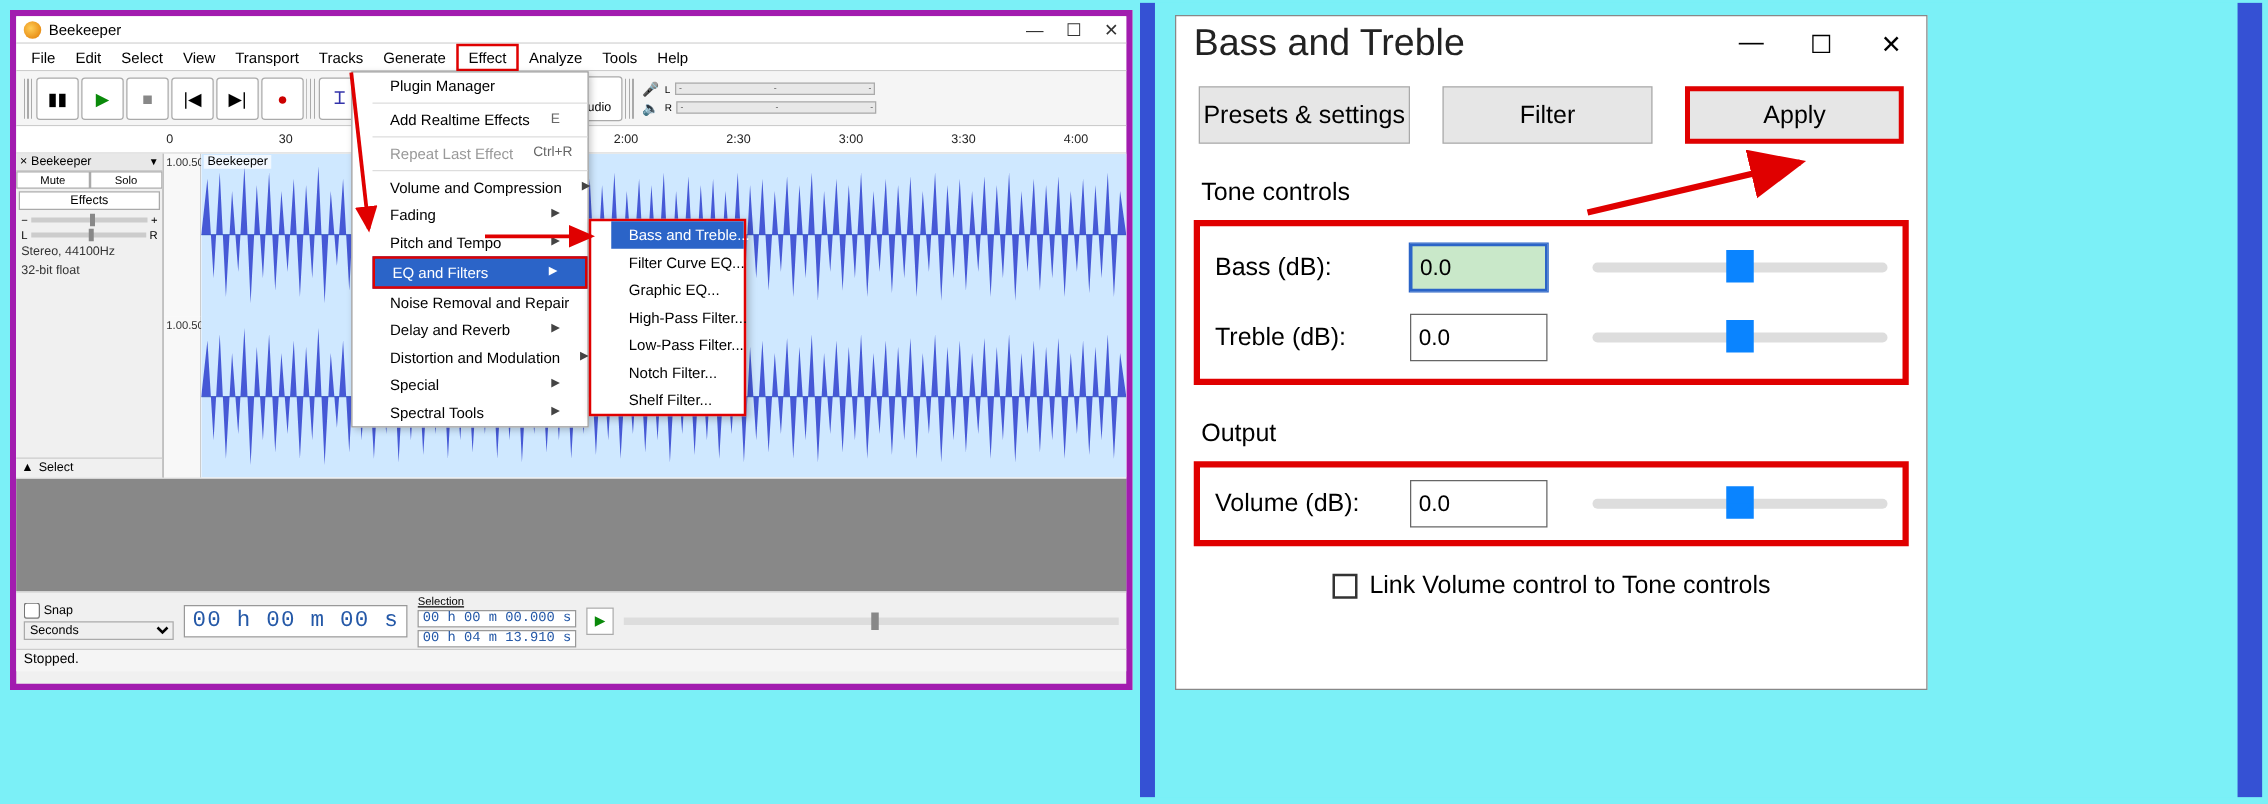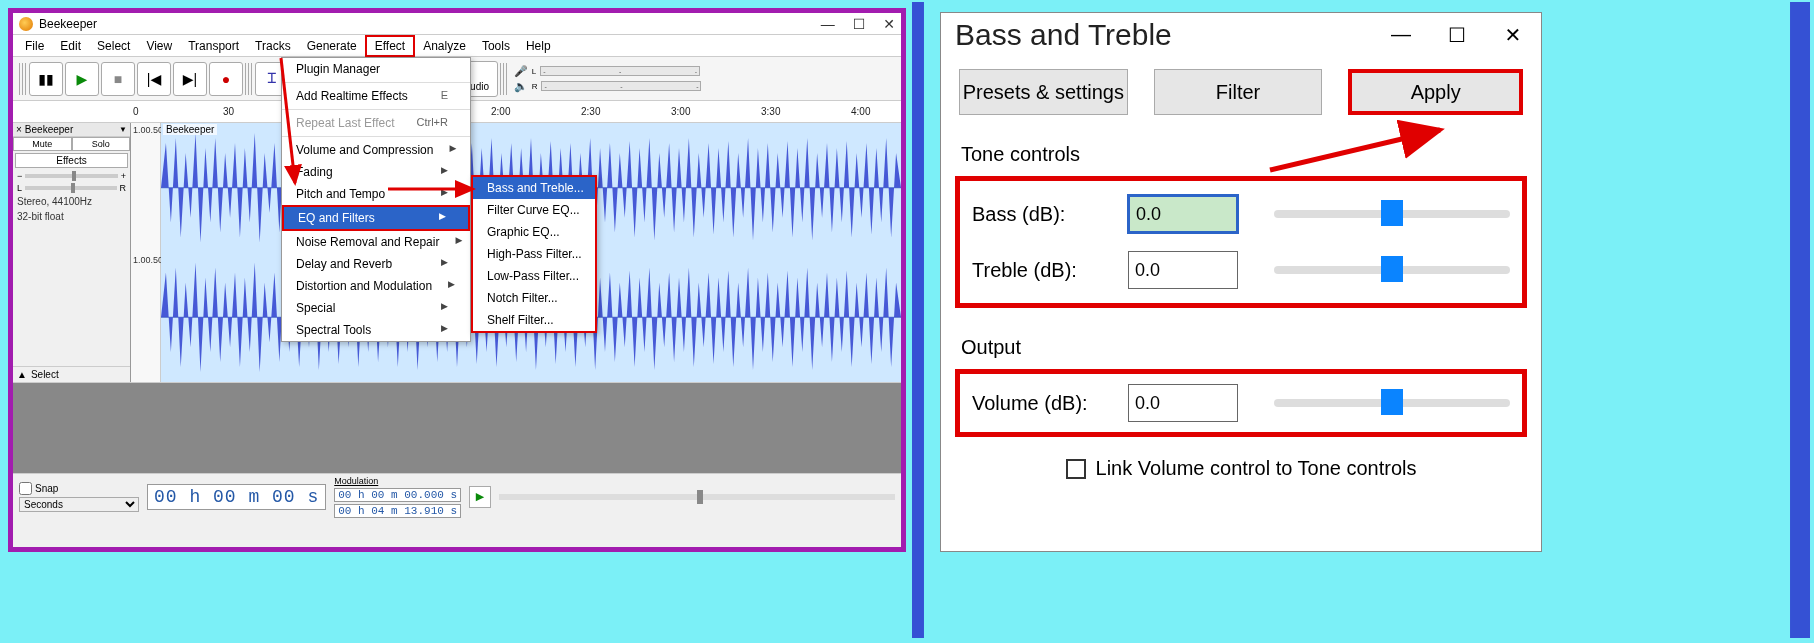--- a/index.html
+++ b/index.html
@@ -61,21 +61,21 @@
 .snap-col label { font-size:10px; display:flex; align-items:center; gap:3px; }
 .snap-col select { font-size:10px; border:1px solid #aaa; }
 .time-display { font-family: "Courier New", monospace; font-size:18px; background:#fff; border:1px solid #999; padding:2px 6px; color:#2458a7; letter-spacing:1px; }
 .sel-col { display:flex; flex-direction:column; gap:2px; }
 .sel-col .label { font-size:9px; text-decoration:underline; }
 .sel-time { font-family:"Courier New",monospace; font-size:11px; background:#fff; border:1px solid #999; padding:0 3px; color:#2458a7; }
 .play-btn-small { width:22px; height:22px; border:1px solid #aaa; background:#fff; color:#0a8a0a; display:flex; align-items:center; justify-content:center; cursor:pointer; }
 .status-strip { height:18px; border-top:1px solid #ccc; padding:1px 6px; font-size:11px; background:#f5f5f5; }
 
 
-.dropdown { position:absolute; background:#fff; border:1px solid #999; box-shadow: 2px 2px 6px rgba(0,0,0,0.25); font-size:12px; z-index: 50; }
+.dropdown { position:absolute; background:#fff; border:1px solid #999; box-shadow: 2px 2px 6px rgba(0,0,0,0.25); font-size:12px; z-index: 50; padding-left: 16px; }
 .dropdown .item { padding:4px 22px 4px 14px; cursor:pointer; white-space:nowrap; display:flex; justify-content:space-between; gap: 16px; }
 .dropdown .item .arrow { font-size:9px; color:#444; }
 .dropdown .item.highlight { background:#2b64c8; color:#fff; }
 .dropdown .sep { height:1px; background:#ddd; margin:2px 0; }
 .dropdown .item .short { color:#666; font-size:11px; }
 
 .effect-menu { left: 268px; top: 44px; width: 190px; }
 .eq-row-highlight { border: 2px solid #e00000; }
 .sub-menu { left: 458px; top: 162px; width: 126px; border: 2px solid #e00000; }
 
@@ -285,32 +285,35 @@
   <div class="bottom-bar">
     <div class="snap-col">
       <label>
           <input type="checkbox" style=""> 
           <span>Snap</span>
         </label>
       <select><option>Seconds</option></select>
     </div>
     <div class="time-display">00 h 00 m 00 s</div>
     <div class="sel-col">
-      <span class="label">Modulation</span>
+      <span class="label">Selection</span>
       <div class="sel-time">00 h 00 m 00.000 s</div>
       <div class="sel-time">00 h 04 m 13.910 s</div>
     </div>
     <div class="play-btn-small">▶</div>
     <div style="flex:1;display:flex;align-items:center;gap:4px">
       <div style="flex:1;height:6px;background:#ddd;position:relative">
         <div style="position:absolute;left:50%;top:-4px;width:6px;height:14px;background:#888"></div>
       </div>
     </div>
   </div>
 
+  <div class="status-strip">
+    <span>Stopped.</span>
+  </div>
 
   <div class="dropdown effect-menu">
     <div class="item">
         <span>Plugin Manager</span>
       </div>
     <div class="sep"></div>
     <div class="item">
         <span>Add Realtime Effects</span>
         <span class="short">E</span>
       </div>

